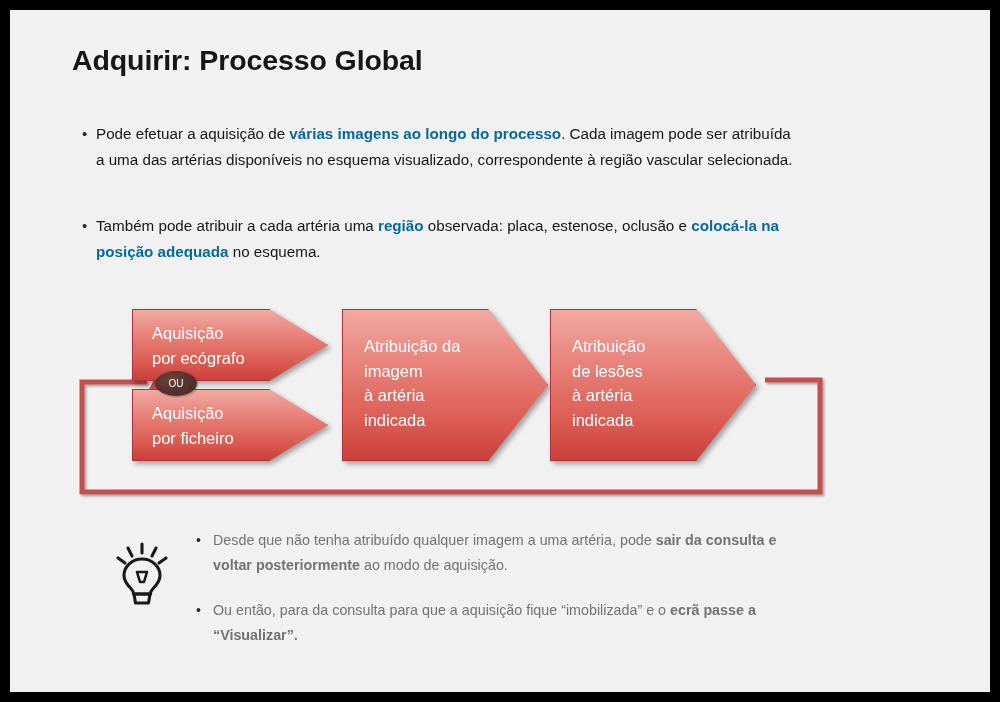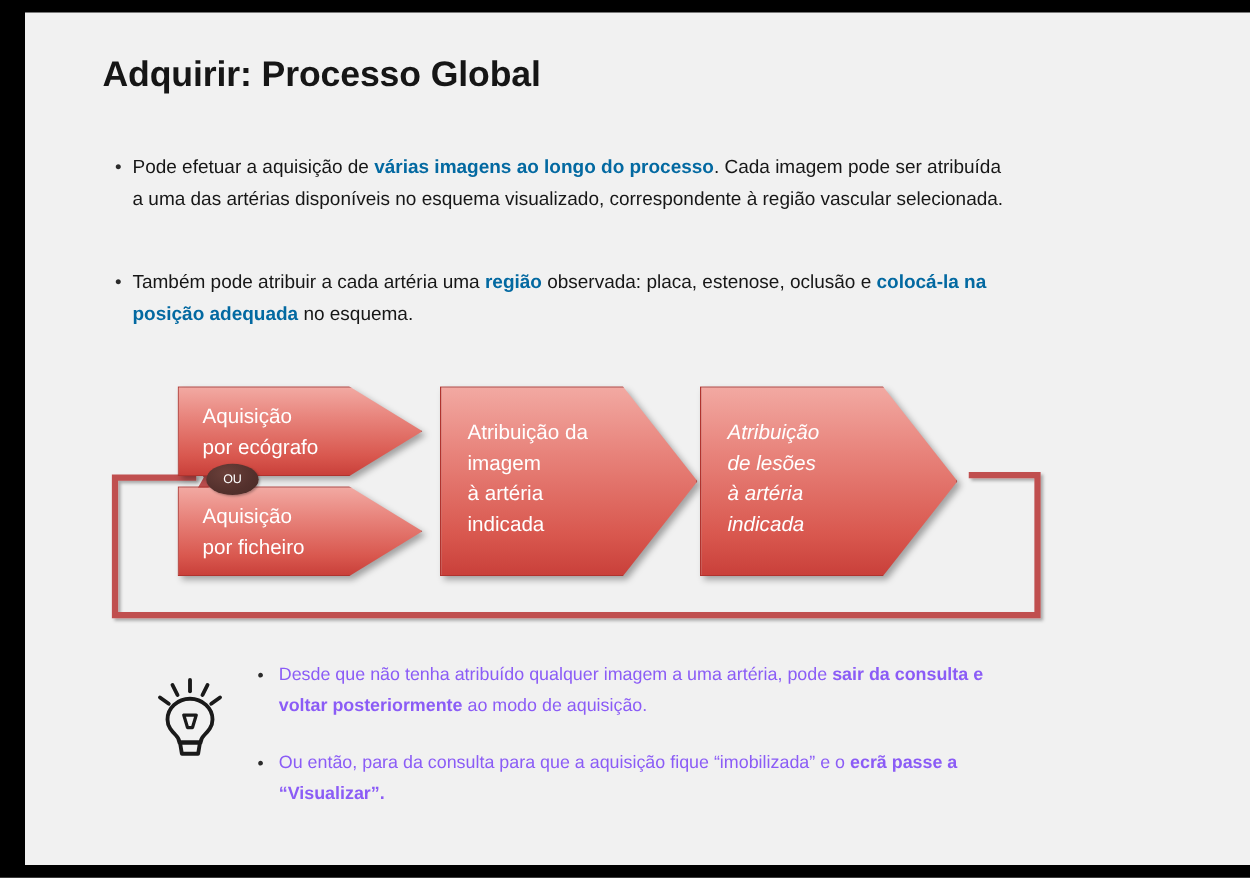--- a/index.html
+++ b/index.html
@@ -7,21 +7,21 @@
   html, body {
     width: 1000px;
     height: 702px;
     background: #000000;
     font-family: "Liberation Sans", sans-serif;
     overflow: hidden;
   }
 
   #slide-frame {
     position: absolute;
-    left: 20px;
+    left: 10px;
     top: 10px;
     width: 980px;
     height: 682px;
     background: #f1f1f1;
     overflow: hidden;
   }
 
   
   #page-title {
     position: absolute;
@@ -95,21 +95,21 @@
 
   #arrow-eco   { left: 122px; top: 299px; width: 196px; height: 72px; }
   #arrow-eco .label   { left: 20px; top: 12px; }
 
   #arrow-fich  { left: 122px; top: 379px; width: 196px; height: 72px; }
   #arrow-fich .label  { left: 20px; top: 12px; }
 
   #arrow-img   { left: 332px; top: 299px; width: 206px; height: 152px; padding-left: 48px; }
   #arrow-img .label   { left: 22px; top: 25px; }
 
-  #arrow-les   { left: 540px; top: 299px; width: 206px; height: 152px; font-style: italic; }
+  #arrow-les   { left: 540px; top: 299px; width: 206px; height: 152px; }
   #arrow-les .label   { left: 22px; top: 25px; }
 
   
   #ou-badge {
     position: absolute;
     left: 145px;
     top: 361px;
     width: 42px;
     height: 25px;
     border-radius: 50%;
@@ -151,21 +151,21 @@
   .bot-bullet .dot {
     width: 17px;
     flex: 0 0 17px;
     font-size: 14px;
     line-height: 25px;
     color: #2b2b2b;
   }
   .bot-bullet .btext {
     font-size: 14.3px;
     line-height: 25px;
-    color: #8b5cf6;
+    color: #737373;
     width: 580px;
   }
   #bullet-3 { left: 186px; top: 518px; }
   #bullet-4 { left: 186px; top: 588px; }
 
   .b { font-weight: bold; }
 </style>
 </head>
 <body>
 

